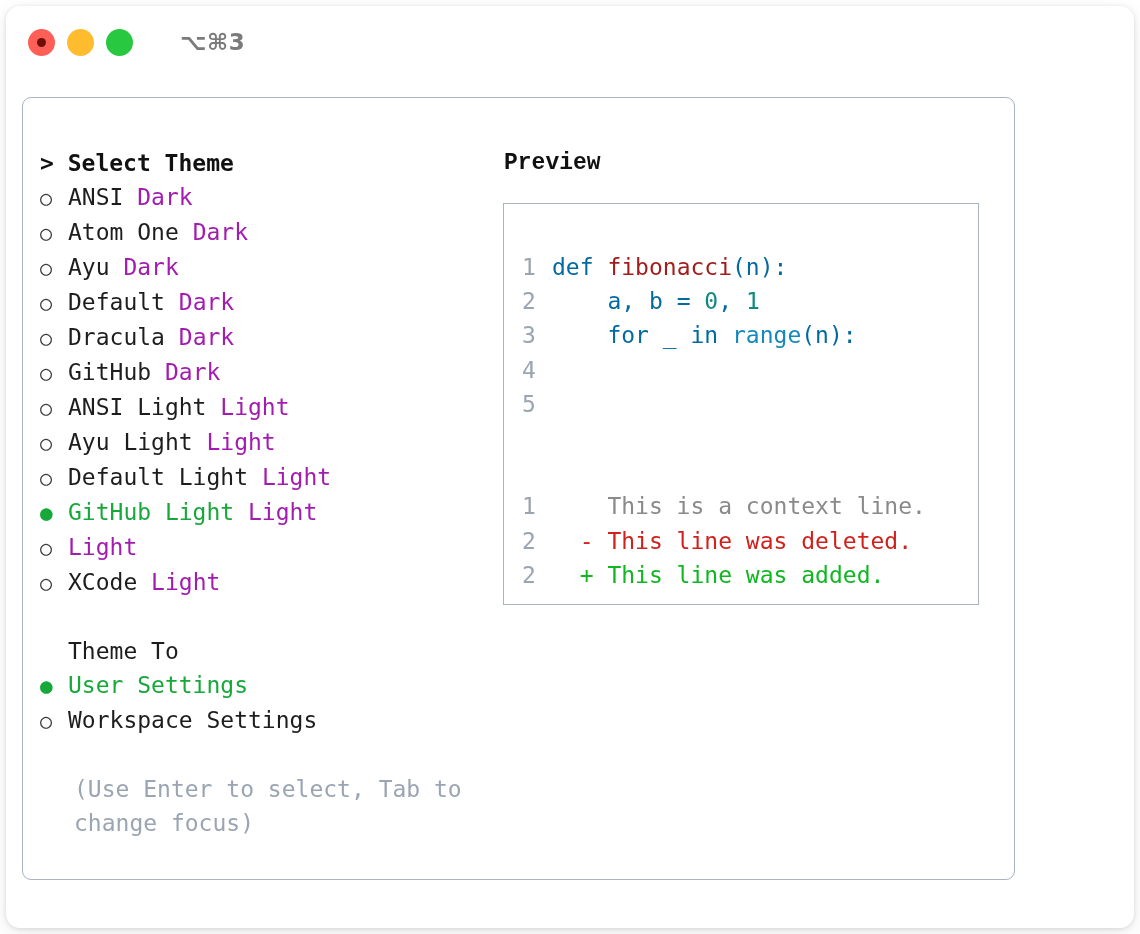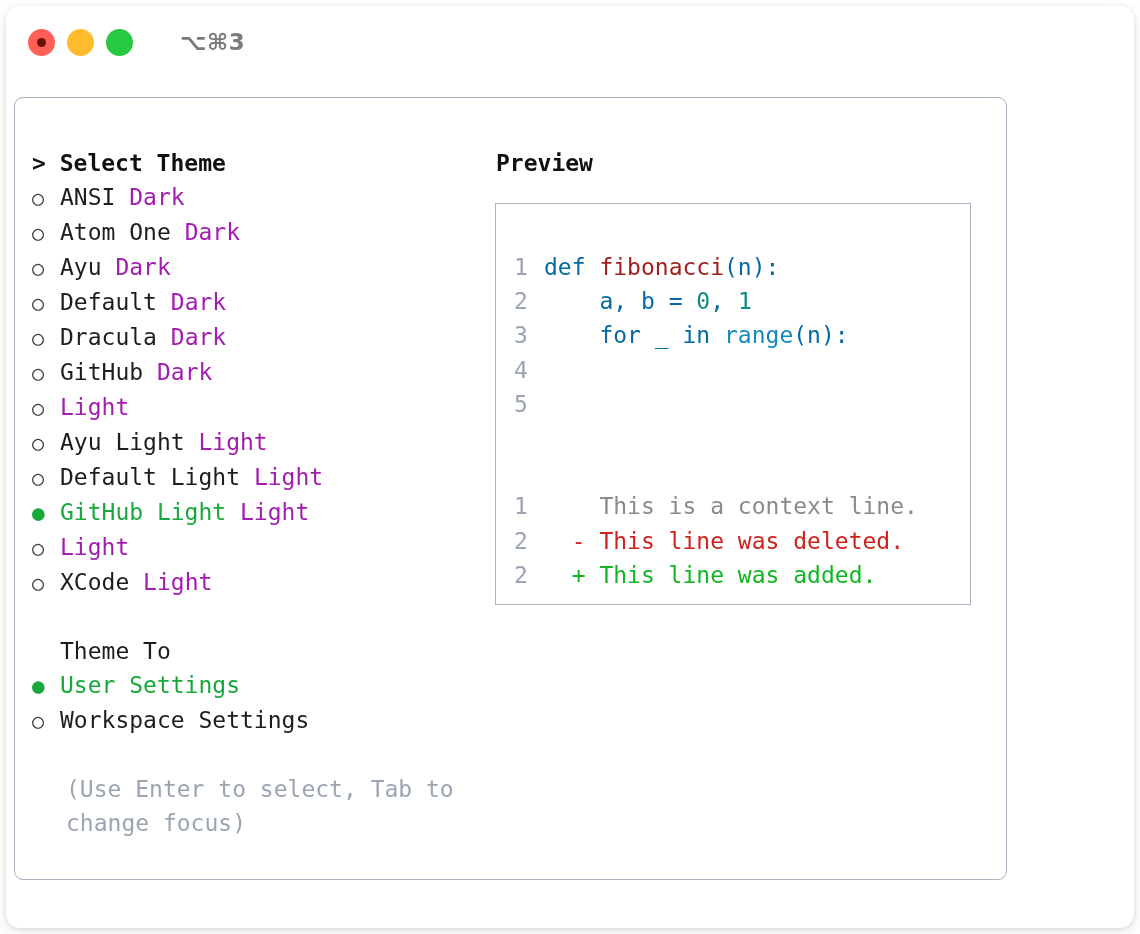--- a/index.html
+++ b/index.html
@@ -64,21 +64,21 @@
     font-size: 23px;
     font-weight: bold;
     color: #7b7b7b;
     letter-spacing: 0.5px;
     font-family: "DejaVu Sans", sans-serif;
   }
 
   
   .panel {
     position: absolute;
-    left: 8px;
+    left: 16px;
     top: 91px;
     width: 993px;
     height: 783px;
     border: 1.6px solid #a9b3c1;
     border-radius: 9px;
     box-sizing: border-box;
   }
 
   .panel-inner {
     position: absolute;
@@ -139,20 +139,21 @@
   }
 
   
   .preview-title {
     font-size: 23px;
     font-weight: bold;
     color: #111111;
     line-height: 34px;
     white-space: pre;
     margin-left: 1px;
+    font-family: Liberation Mono, monospace;
   }
   .code-box {
     margin-top: 23px;
     width: 476px;
     height: 402px;
     border: 1.6px solid #a9b3c1;
     box-sizing: border-box;
     padding: 46px 0 0 18px;
   }
   .code-line {
@@ -200,21 +201,21 @@
         <div class="col-left">
           <div class="section-title">&gt; Select Theme</div>
 
           <div id="theme-list">
               <div class="opt-row"><span class="bullet">○</span><span class="opt-label">ANSI </span><span class="opt-tag">Dark</span></div>
               <div class="opt-row"><span class="bullet">○</span><span class="opt-label">Atom One </span><span class="opt-tag">Dark</span></div>
               <div class="opt-row"><span class="bullet">○</span><span class="opt-label">Ayu </span><span class="opt-tag">Dark</span></div>
               <div class="opt-row"><span class="bullet">○</span><span class="opt-label">Default </span><span class="opt-tag">Dark</span></div>
               <div class="opt-row"><span class="bullet">○</span><span class="opt-label">Dracula </span><span class="opt-tag">Dark</span></div>
               <div class="opt-row"><span class="bullet">○</span><span class="opt-label">GitHub </span><span class="opt-tag">Dark</span></div>
-              <div class="opt-row"><span class="bullet">○</span><span class="opt-tag">Light</span></div>
+              <div class="opt-row"><span class="bullet">○</span><span class="opt-label">ANSI Light </span><span class="opt-tag">Light</span></div>
               <div class="opt-row"><span class="bullet">○</span><span class="opt-label">Ayu Light </span><span class="opt-tag">Light</span></div>
               <div class="opt-row"><span class="bullet">○</span><span class="opt-label">Default Light </span><span class="opt-tag">Light</span></div>
               <div class="opt-row selected"><span class="bullet sel">●</span><span class="opt-label">GitHub Light </span><span class="opt-tag">Light</span></div>
               <div class="opt-row"><span class="bullet">○</span><span class="opt-tag">Light</span></div>
               <div class="opt-row"><span class="bullet">○</span><span class="opt-label">XCode </span><span class="opt-tag">Light</span></div>
             </div>
 
           <div class="spacer-row"></div>
 
           <div class="section-title-plain">Theme To</div>

